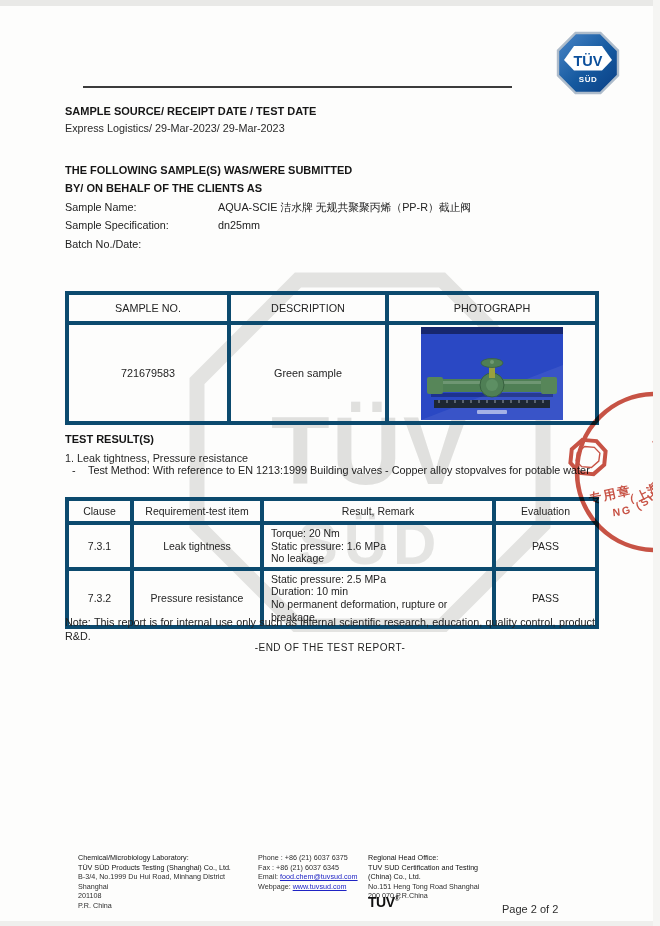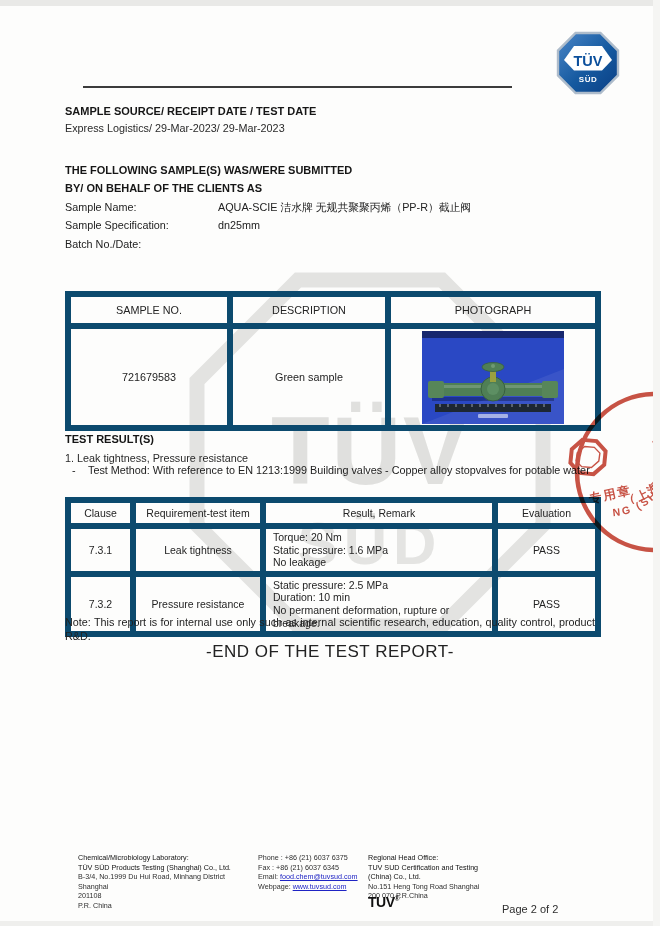--- a/index.html
+++ b/index.html
@@ -19,33 +19,33 @@
 
   .blk{position:absolute;left:65px;width:530px;z-index:2;}
   .h1{font-weight:bold;font-size:11px;color:#161616;}
   .body-txt{font-size:10.8px;color:#2a2a2a;}
 
   .sinfo-row{display:flex;line-height:18.3px;font-size:10.8px;}
   .sinfo-label{width:153px;flex:none;}
   .sinfo-value{flex:1;}
 
   table{border-collapse:collapse;width:530px;table-layout:fixed;background:transparent;}
-  td,th{border:6px solid #0c4a6e;font-weight:normal;font-size:10.8px;color:#242424;
+  td,th{border:4px solid #0c4a6e;font-weight:normal;font-size:10.8px;color:#242424;
         text-align:center;vertical-align:middle;padding:0;}
   .sample-table .hdr td{height:26px;}
   .sample-table .bodyrow td{height:96px;}
   .test-table .hdr td{height:20px;}
   .test-table td{font-size:10.5px;}
   .result-cell{text-align:left;padding:2px 4px 2px 7px;line-height:12.6px;}
   .prelines{white-space:pre-line;}
 
   .methodline{display:flex;font-size:10.8px;line-height:13.5px;}
   .methodline .dash{width:16px;flex:none;padding-left:7px;}
   .note{font-size:10.8px;line-height:13.5px;text-align:justify;}
-  .endline{text-align:center;font-size:17px;letter-spacing:0.5px;}
+  .endline{text-align:center;font-size:10px;letter-spacing:0.5px;}
 
   .watermark{position:absolute;left:155px;top:272px;z-index:0;pointer-events:none;}
   .stamp{position:absolute;left:540px;top:383px;width:113px;height:190px;z-index:4;
          opacity:0.88;mix-blend-mode:multiply;pointer-events:none;}
 
   
   .foot{position:absolute;z-index:2;font-size:7.2px;line-height:9.6px;color:#2e2e2e;}
   .foot .b{font-weight:normal;color:#111;}
   .foot a{color:var(--link-blue,#1f24c4);text-decoration:underline;}
   .tuvmark{position:absolute;left:368px;top:894px;z-index:2;font-weight:bold;

